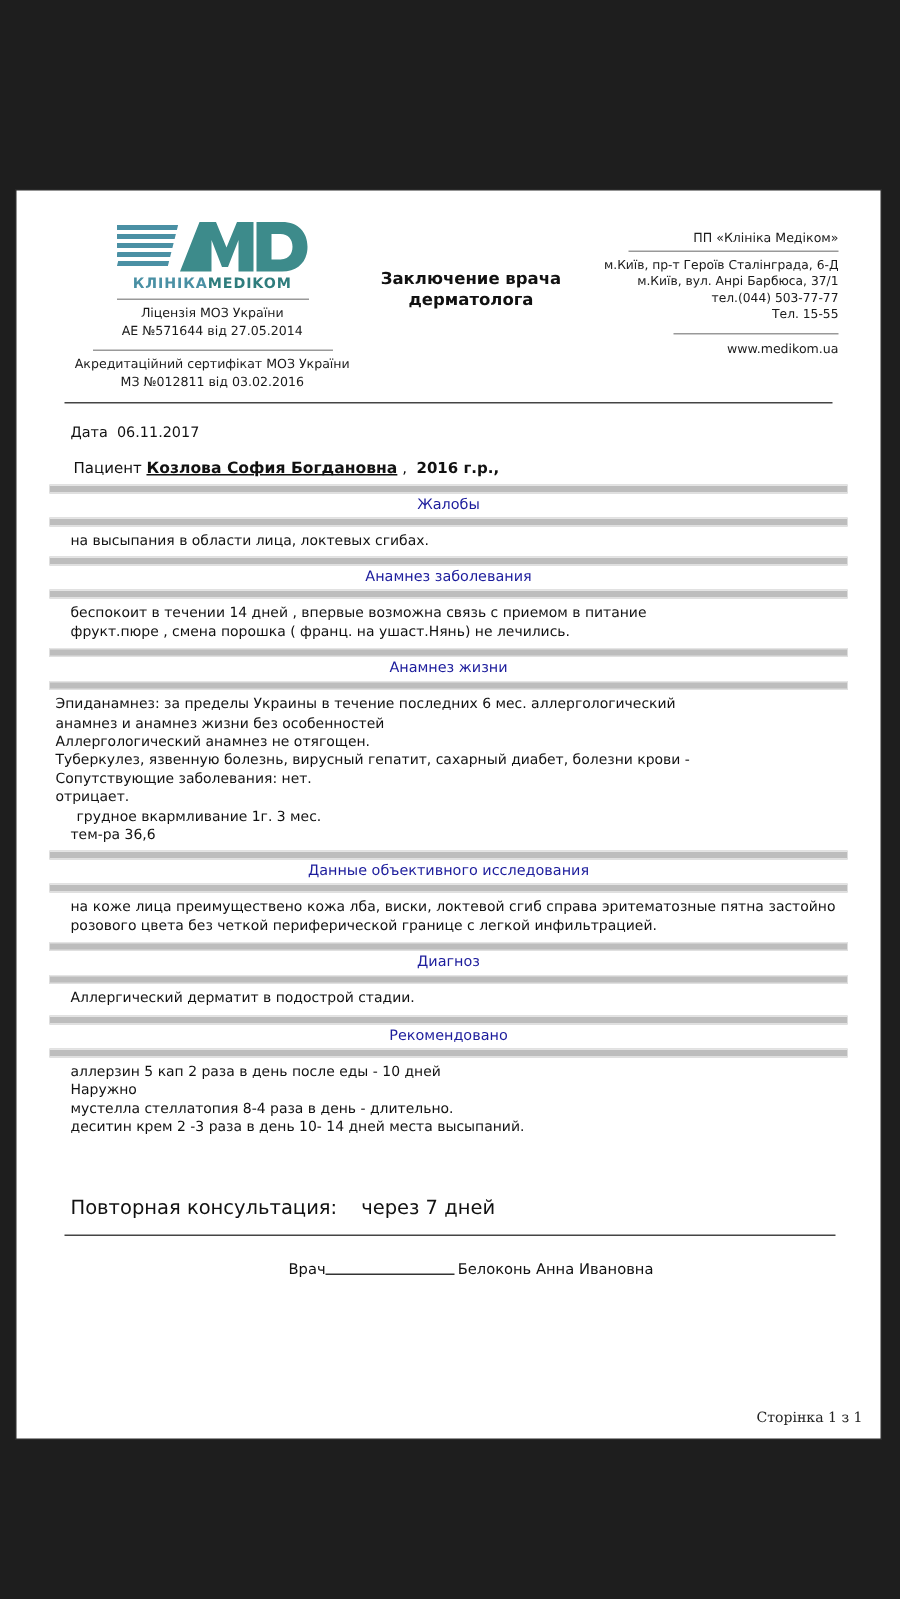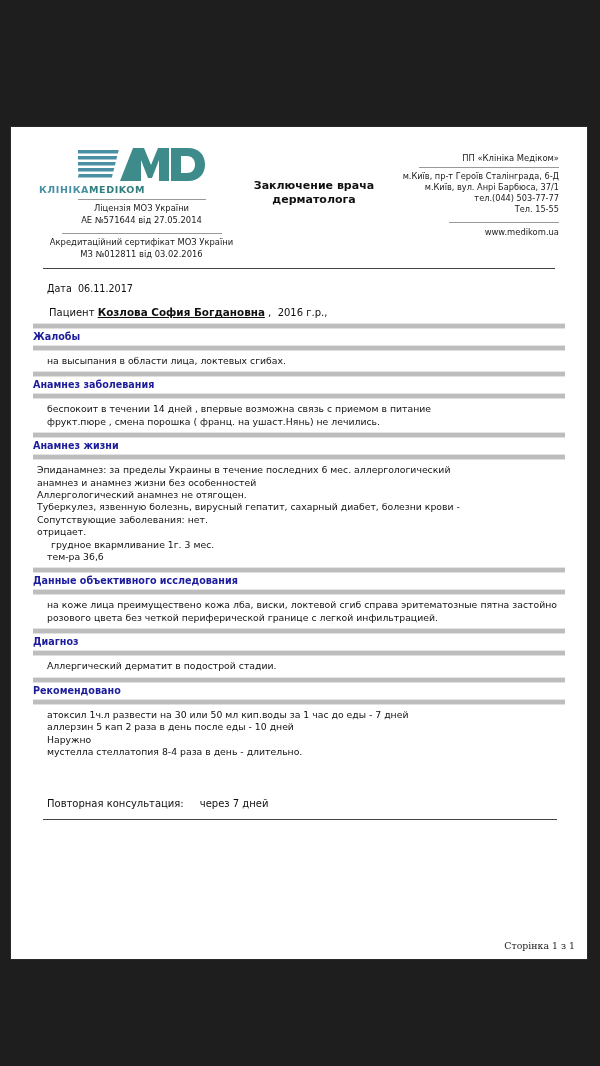--- a/index.html
+++ b/index.html
@@ -54,21 +54,21 @@
     width: 128px;
     height: 40px;
     margin: 0 auto 2px auto;
   }
   .logo svg { display: block; }
   .logo-sub {
     font-size: 9.5px;
     font-weight: bold;
     letter-spacing: 0.6px;
     margin-top: -3px;
-    text-align: left;
+    text-align: center;
   }
   .logo-sub .k { color: #4a90a4; }
   .logo-sub .m { color: #2f7d7d; }
 
   .lic-rule {
     border: 0;
     border-top: 1px solid #999;
     width: 128px;
     margin: 4px auto 3px auto;
   }
@@ -142,54 +142,54 @@
     font-size: 10px;
     color: #111;
     margin: 12px 0 5px 16px;
   }
   .patient-name {
     font-weight: bold;
     text-decoration: underline;
     font-size: 10.4px;
   }
   .patient-year {
-    font-weight: normal;
+    font-weight: bold;
   }
 
   
   .sec-bar {
     height: 4px;
     background: #bdbdbd;
     border-top: 1px solid #e4e4e4;
     border-bottom: 1px solid #e0e0e0;
   }
   .sec-title {
-    text-align: left;
+    text-align: center;
     font-size: 9.6px;
-    font-weight: bold;
+    font-weight: normal;
     color: #1c1c9c;
     padding: 2px 0 2px 0;
     line-height: 12px;
   }
 
   .sec-body {
     font-size: 9.3px;
     color: #111;
     line-height: 12.4px;
     padding: 4px 4px 4px 14px;
   }
   .sec-body.justify { text-align: justify; padding-right: 8px; }
   .sec-body.flush { padding-left: 4px; }
   .sec-body p { margin: 0; }
   .indent-1 { padding-left: 14px; }
   .indent-2 { padding-left: 10px; }
 
   
   .followup {
-    font-size: 10px;
+    font-size: 13px;
     color: #111;
     margin: 36px 0 0 14px;
   }
   .followup .val { margin-left: 16px; }
   .sign-rule {
     border: 0;
     border-top: 1.2px solid #444;
     margin: 10px 8px 0 10px;
   }
   .sign-line {
@@ -330,29 +330,32 @@
       <div class="sec-body">
         <p>Аллергический  дерматит в  подострой  стадии.</p>
       </div>
     </div>
 
     <div>
       <div class="sec-bar"></div>
       <div class="sec-title">Рекомендовано</div>
       <div class="sec-bar"></div>
       <div class="sec-body">
-        <p>атоксил    1ч.л   развести    на  30 или  50 мл   кип.воды   за  1 час до  еды  -  7 дней</p>
         <p>аллерзин  5 кап  2 раза в день  после  еды -  10  дней</p>
         <p>Наружно</p>
         <p>мустелла  стеллатопия   8-4 раза в день  -  длительно.</p>
+        <p>деситин  крем  2 -3 раза в день  10-  14 дней  места  высыпаний.</p>
       </div>
     </div>
 
     <div class="followup">
       <span>Повторная консультация:</span><span class="val">через 7 дней</span>
     </div>
 
     <hr class="sign-rule">
 
+    <div class="sign-line">
+      <span>Врач</span><span class="sign-blank"></span><span>Белоконь Анна Ивановна</span>
+    </div>
   </div>
 
   <div class="page-num">Сторінка 1 з 1</div>
 </div>
 
 </body></html>

